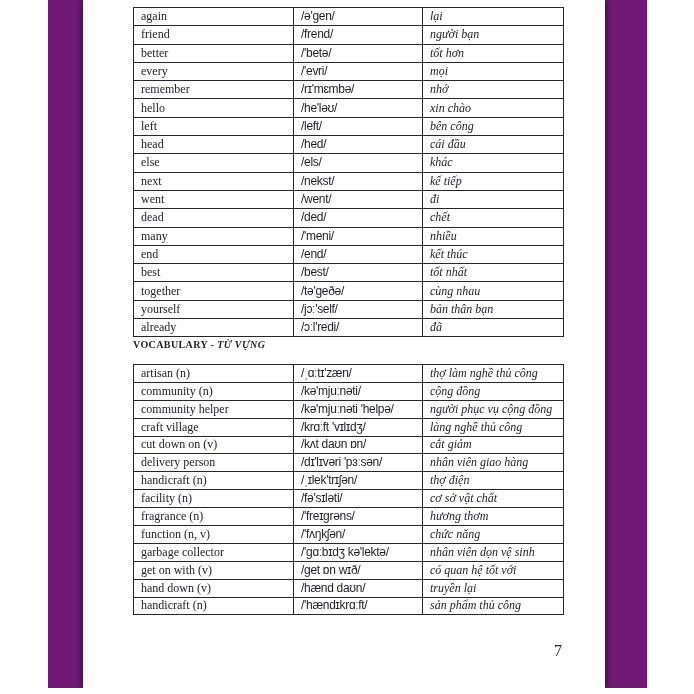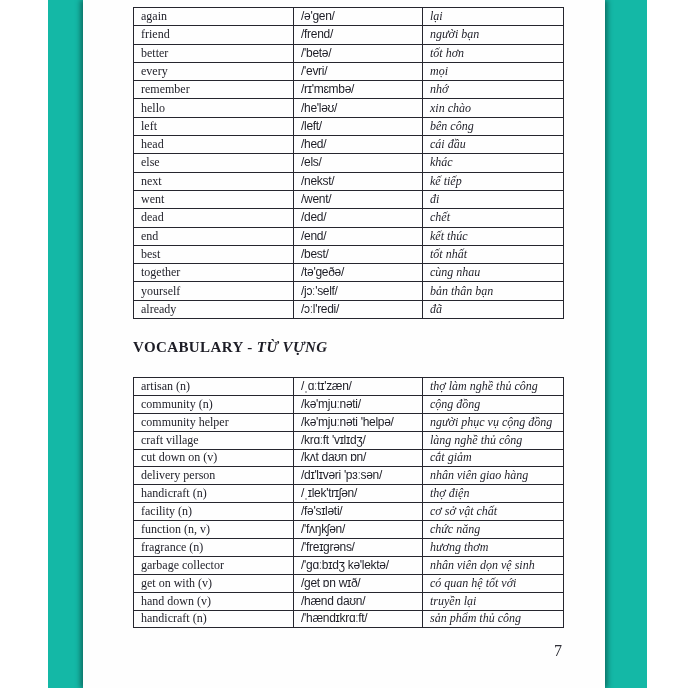--- a/index.html
+++ b/index.html
@@ -16,42 +16,42 @@
     width: 694px;
     height: 694px;
     background: #ffffff;
   }
   .photo {
     position: absolute;
     left: 48px;
     top: 0;
     width: 599px;
     height: 688px;
-    background: #14b8a6;
+    background: #701a75;
     overflow: hidden;
   }
   .page {
     position: absolute;
     left: 35px;
     top: 0;
     width: 522px;
     height: 688px;
     background: #fefefe;
     box-shadow: -3px 0 5px rgba(0,0,0,0.35), 3px 0 5px rgba(0,0,0,0.35);
   }
   table.vocab {
     position: absolute;
     left: 50px;
     width: 430px;
     border-collapse: collapse;
     table-layout: fixed;
     color: #1d1d26;
   }
   table.t1 { top: 7px; }
-  table.t2 { top: 364px; margin-top: 13px; }
+  table.t2 { top: 364px; }
   table.vocab td {
     border: 1px solid #26262e;
     padding: 0 2px 0 7px;
     font-size: 12px;
     line-height: 1.1;
     vertical-align: middle;
     white-space: nowrap;
     overflow: hidden;
   }
   table.t1 td { height: 17.3px; }
@@ -61,21 +61,21 @@
     font-size: 11px;
     letter-spacing: -0.3px;
     padding-left: 6px;
   }
   td.c3 { font-style: italic; }
   .heading {
     position: absolute;
     top: 339px;
     left: 50px;
     margin: 0;
-    font-size: 15px;
+    font-size: 10px;
     font-weight: bold;
     letter-spacing: 0.4px;
     color: #1d1d26;
     white-space: nowrap;
   }
   .heading .it { font-style: italic; }
   .pagenum {
     position: absolute;
     top: 642px;
     right: 43px;
@@ -151,20 +151,25 @@
               <td class="c1">went</td>
               <td class="c2">/went/</td>
               <td class="c3">đi</td>
             </tr>
             <tr>
               <td class="c1">dead</td>
               <td class="c2">/ded/</td>
               <td class="c3">chết</td>
             </tr>
             <tr>
+              <td class="c1">many</td>
+              <td class="c2">/'meni/</td>
+              <td class="c3">nhiều</td>
+            </tr>
+            <tr>
               <td class="c1">end</td>
               <td class="c2">/end/</td>
               <td class="c3">kết thúc</td>
             </tr>
             <tr>
               <td class="c1">best</td>
               <td class="c2">/best/</td>
               <td class="c3">tốt nhất</td>
             </tr>
             <tr>
@@ -228,28 +233,28 @@
               <td class="c1">handicraft (n)</td>
               <td class="c2">/ˌɪlek'trɪʃən/</td>
               <td class="c3">thợ điện</td>
             </tr>
             <tr>
               <td class="c1">facility (n)</td>
               <td class="c2">/fə'sɪləti/</td>
               <td class="c3">cơ sở vật chất</td>
             </tr>
             <tr>
+              <td class="c1">fragrance (n)</td>
+              <td class="c2">/'freɪgrəns/</td>
+              <td class="c3">hương thơm</td>
+            </tr>
+            <tr>
               <td class="c1">function (n, v)</td>
               <td class="c2">/'fʌŋkʃən/</td>
               <td class="c3">chức năng</td>
-            </tr>
-            <tr>
-              <td class="c1">fragrance (n)</td>
-              <td class="c2">/'freɪgrəns/</td>
-              <td class="c3">hương thơm</td>
             </tr>
             <tr>
               <td class="c1">garbage collector</td>
               <td class="c2">/'gɑːbɪdʒ kə'lektə/</td>
               <td class="c3">nhân viên dọn vệ sinh</td>
             </tr>
             <tr>
               <td class="c1">get on with (v)</td>
               <td class="c2">/get ɒn wɪð/</td>
               <td class="c3">có quan hệ tốt với</td>

